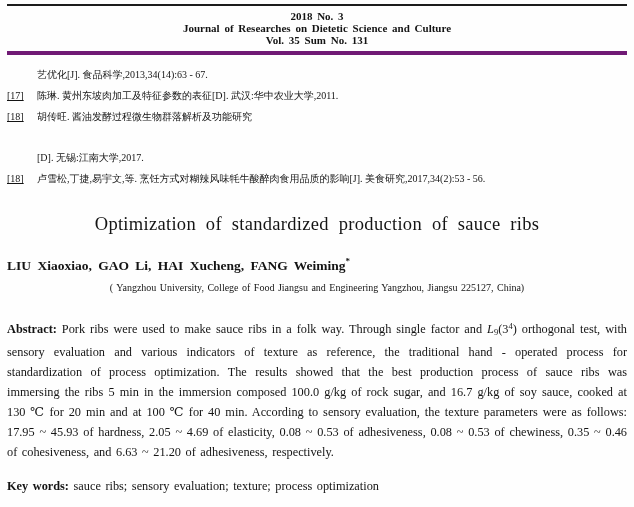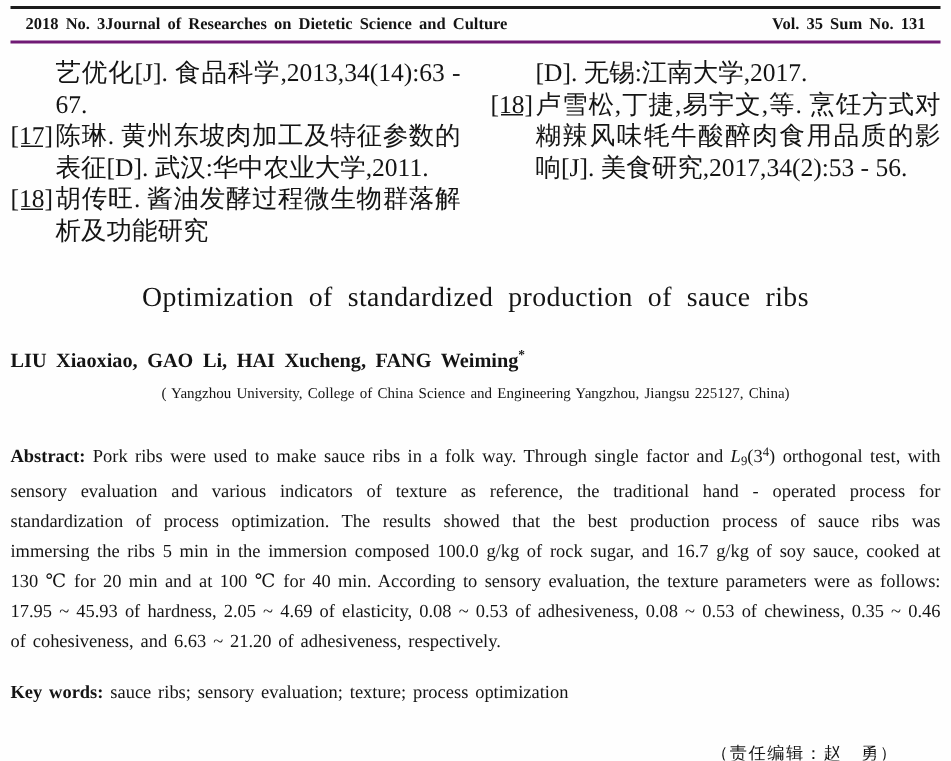--- a/index.html
+++ b/index.html
@@ -9,32 +9,32 @@
     color: #141414;
     font-family: "Liberation Serif", "DejaVu Serif", serif;
     overflow: hidden;
   }
   .page { width: 634px; height: 507px; box-sizing: border-box; padding: 0 7px; }
 
   
   .hdr {
     margin-top: 4px;
     border-top: 2px solid #1c1c1c;
-    border-bottom: 2px solid #701a75;
+    border-bottom: 4px solid #701a75;
     display: flex; align-items: center; justify-content: space-between;
     padding: 4px 10px 5px 10px;
-    font-weight: bold; font-size: 11px; word-spacing: 2px;
+    font-weight: bold; font-size: 11px; word-spacing: 2px; flex-direction: column;
   }
   .hdr-center { flex: 1; text-align: left; }
 
   
   .refs {
     margin-top: 9px;
     display: flex; gap: 20px;
-    font-size: 17px; line-height: 21px;
+    font-size: 10px; line-height: 21px; flex-direction: column;
   }
   .refs .col { flex: 1; min-width: 0; }
   .ref { display: flex; }
   .ref-label { flex: 0 0 30px; text-decoration: underline; }
   .ref-text { flex: 1; text-align: justify; }
 
   
   .title {
     margin: 25px 0 0 0;
     text-align: center;
@@ -113,21 +113,21 @@
       </div>
     </div>
   </section>
 
   <h1 class="title">Optimization of standardized production of sauce ribs</h1>
 
   <div class="authors">
     <span>LIU Xiaoxiao, GAO Li, HAI Xucheng, FANG Weiming</span><sup>*</sup>
   </div>
 
-  <div class="affil">( Yangzhou University, College of China Science and Engineering Yangzhou, Jiangsu 225127, China)</div>
+  <div class="affil">( Yangzhou University, College of Food Jiangsu and Engineering Yangzhou, Jiangsu 225127, China)</div>
 
   <p class="abstract"><span class="lbl">Abstract</span><span class="lbl">: </span><span>Pork ribs were used to make sauce ribs in a folk way. Through single factor and </span><span class="formula"><span class="fl">L</span><sub>9</sub><span>(3</span><sup>4</sup><span>)</span></span><span> orthogonal test, with sensory evaluation and various indicators of texture as reference, the traditional hand - operated process for standardization of process optimization. The results showed that the best production process of sauce ribs was immersing the ribs 5 min in the immersion composed 100.0 g/kg of rock sugar, and 16.7 g/kg of soy sauce, cooked at 130 ℃ for 20 min and at 100 ℃ for 40 min. According to sensory evaluation, the texture parameters were as follows: 17.95 ~ 45.93 of hardness, 2.05 ~ 4.69 of elasticity, 0.08 ~ 0.53 of adhesiveness, 0.08 ~ 0.53 of chewiness, 0.35 ~ 0.46 of cohesiveness, and 6.63 ~ 21.20 of adhesiveness, respectively.</span></p>
 
   <p class="keywords"><span class="lbl">Key words</span><span class="lbl">: </span><span>sauce ribs; sensory evaluation; texture; process optimization</span></p>
 
   <div class="editor">（责任编辑：赵　勇）</div>
 
 </div>
 
 </body></html>

